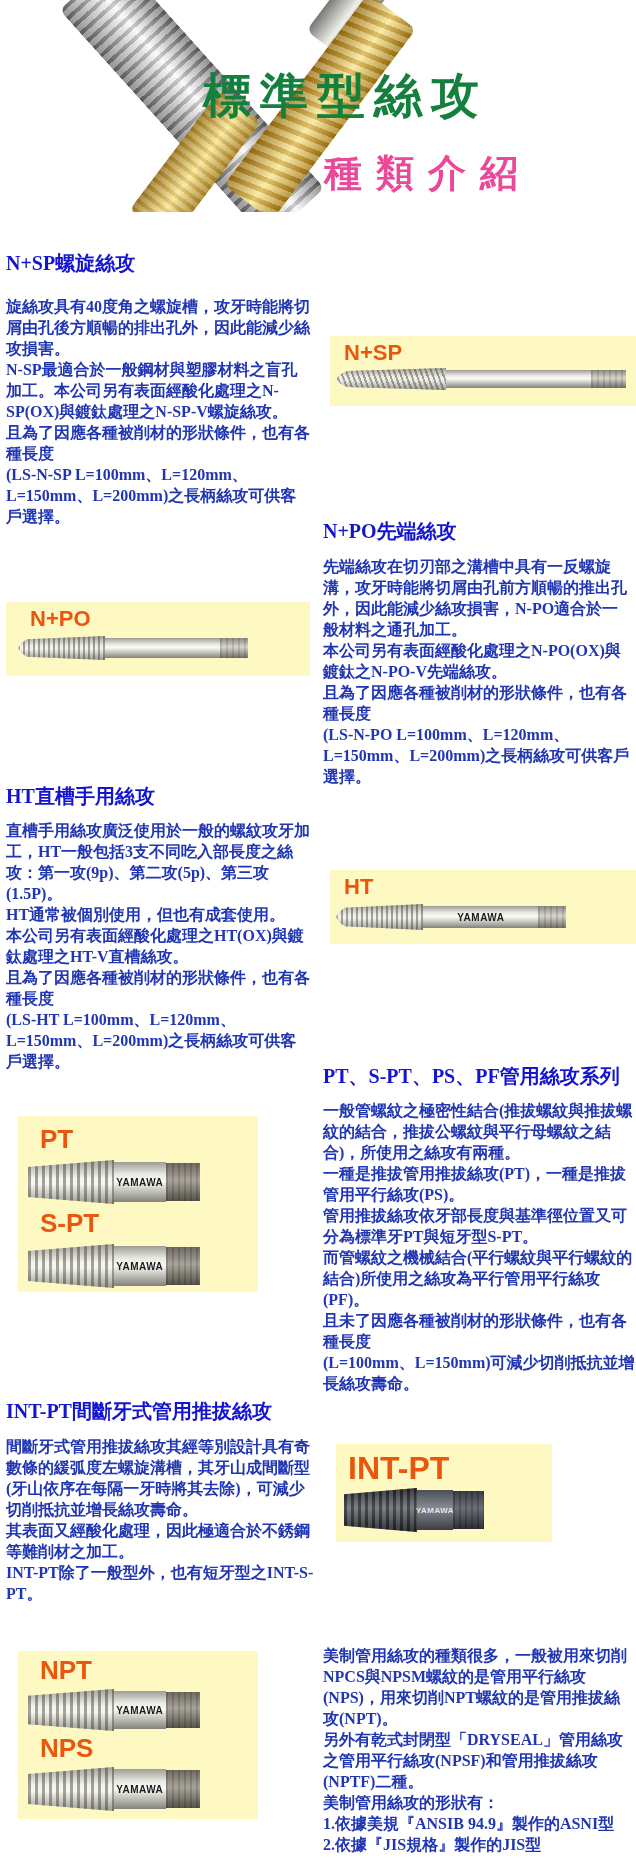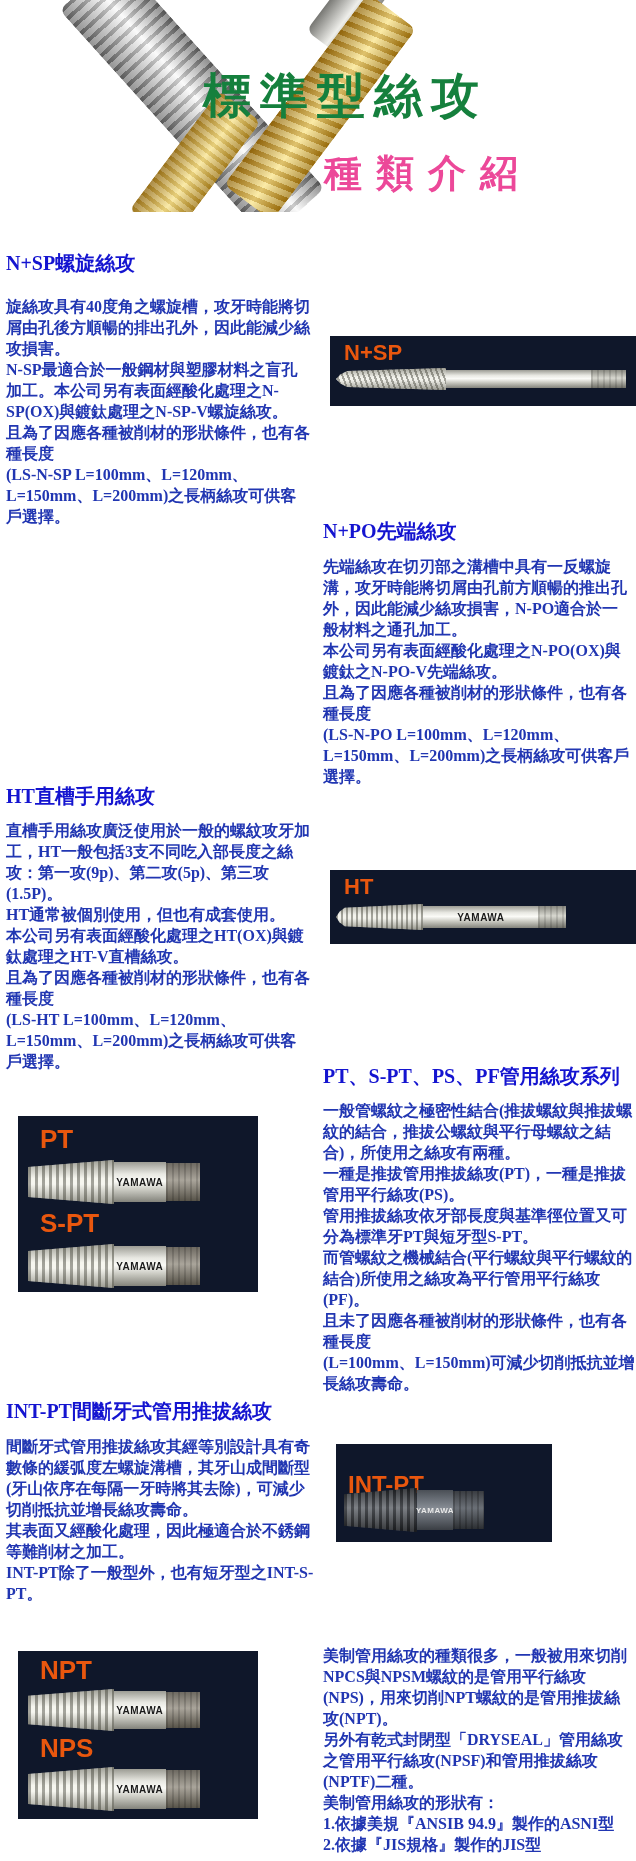--- a/index.html
+++ b/index.html
@@ -27,21 +27,21 @@
     letter-spacing:9px;color:#15803d;z-index:5;font-family:"Liberation Sans","DejaVu Sans",sans-serif;}
   .hero-subtitle{position:absolute;left:324px;top:124px;font-size:38px;font-weight:bold;
     letter-spacing:14px;color:#ec4899;z-index:5;font-family:"Liberation Sans","DejaVu Sans",sans-serif;margin-top:24px;}
 
   
   .heading{position:absolute;font-weight:bold;font-size:20px;color:#1414d0;z-index:4;}
   .bodytext{position:absolute;font-weight:bold;font-size:16px;line-height:21px;color:#2136b2;z-index:4;}
   .bodytext p{margin:0;}
 
   
-  .photo{position:absolute;background:#0f172a;z-index:2;}
+  .photo{position:absolute;background:#fef9c3;z-index:2;}
   .fig-label{position:absolute;font-family:"Liberation Sans","DejaVu Sans",sans-serif;
     font-weight:bold;font-size:22px;color:#e9570e;line-height:1;}
   .tap{position:absolute;}
   .tap .thread{position:absolute;left:0;top:4px;bottom:4px;width:38%;
     clip-path:polygon(0 50%,4% 30%,10% 14%,100% 0,100% 100%,10% 86%,4% 70%);
     background:
       linear-gradient(180deg,rgba(90,90,80,.55),rgba(255,255,255,.15) 42%,rgba(255,255,255,.2) 55%,rgba(80,80,70,.55)),
       repeating-linear-gradient(90deg,#8f8f85 0 2px,#f0f0e8 2px 5px);}
   .tap.spiral .thread{background:
       linear-gradient(180deg,rgba(90,90,80,.55),rgba(255,255,255,.15) 42%,rgba(255,255,255,.2) 55%,rgba(80,80,70,.55)),
@@ -105,20 +105,28 @@
   </div>
   <div class="photo" style="left:330px;top:336px;width:306px;height:70px;">
     <div class="fig-label" style="left:14px;top:6px;">N+SP</div>
     <div class="tap machine spiral" style="left:6px;top:28px;width:290px;height:30px;">
       <div class="thread"></div>
       <div class="shank"></div>
       <div class="endsq"></div>
     </div>
   </div>
 
+  <div class="photo" style="left:6px;top:602px;width:304px;height:74px;">
+    <div class="fig-label" style="left:24px;top:6px;">N+PO</div>
+    <div class="tap machine" style="left:12px;top:30px;width:230px;height:32px;">
+      <div class="thread"></div>
+      <div class="shank"></div>
+      <div class="endsq"></div>
+    </div>
+  </div>
   <div class="heading" style="left:323px;top:518px;">N+PO先端絲攻</div>
   <div class="bodytext" style="left:323px;top:556px;width:310px;">
     <p>先端絲攻在切刃部之溝槽中具有一反螺旋溝，攻牙時能將切屑由孔前方順暢的推出孔外，因此能減少絲攻損害，N-PO適合於一般材料之通孔加工。</p>
     <p>本公司另有表面經酸化處理之N-PO(OX)與鍍鈦之N-PO-V先端絲攻。</p>
     <p>且為了因應各種被削材的形狀條件，也有各種長度</p>
     <p>(LS-N-PO  L=100mm、L=120mm、L=150mm、L=200mm)之長柄絲攻可供客戶選擇。</p>
   </div>
 
   <div class="heading" style="left:6px;top:783px;">HT直槽手用絲攻</div>
   <div class="bodytext" style="left:6px;top:820px;width:306px;">
@@ -167,21 +175,21 @@
     <p>(L=100mm、L=150mm)可減少切削抵抗並增長絲攻壽命。</p>
   </div>
 
   <div class="heading" style="left:6px;top:1398px;">INT-PT間斷牙式管用推拔絲攻</div>
   <div class="bodytext" style="left:6px;top:1436px;width:312px;">
     <p>間斷牙式管用推拔絲攻其經等別設計具有奇數條的緩弧度左螺旋溝槽，其牙山成間斷型(牙山依序在每隔一牙時將其去除)，可減少切削抵抗並增長絲攻壽命。</p>
     <p>其表面又經酸化處理，因此極適合於不銹鋼等難削材之加工。</p>
     <p>INT-PT除了一般型外，也有短牙型之INT-S-PT。</p>
   </div>
   <div class="photo" style="left:336px;top:1444px;width:216px;height:98px;">
-    <div class="fig-label" style="left:12px;top:8px;font-size:24px;margin-top:21px;">INT-PT</div>
+    <div class="fig-label" style="left:12px;top:8px;font-size:32px;">INT-PT</div>
     <div class="tap pipe dark" style="left:8px;top:42px;width:140px;height:48px;">
       <div class="thread"></div>
       <div class="shank">
           <span class="brand">YAMAWA</span>
         </div>
       <div class="endsq"></div>
     </div>
   </div>
 
   <div class="photo" style="left:18px;top:1638px;width:240px;height:168px;margin-top:13px;">

